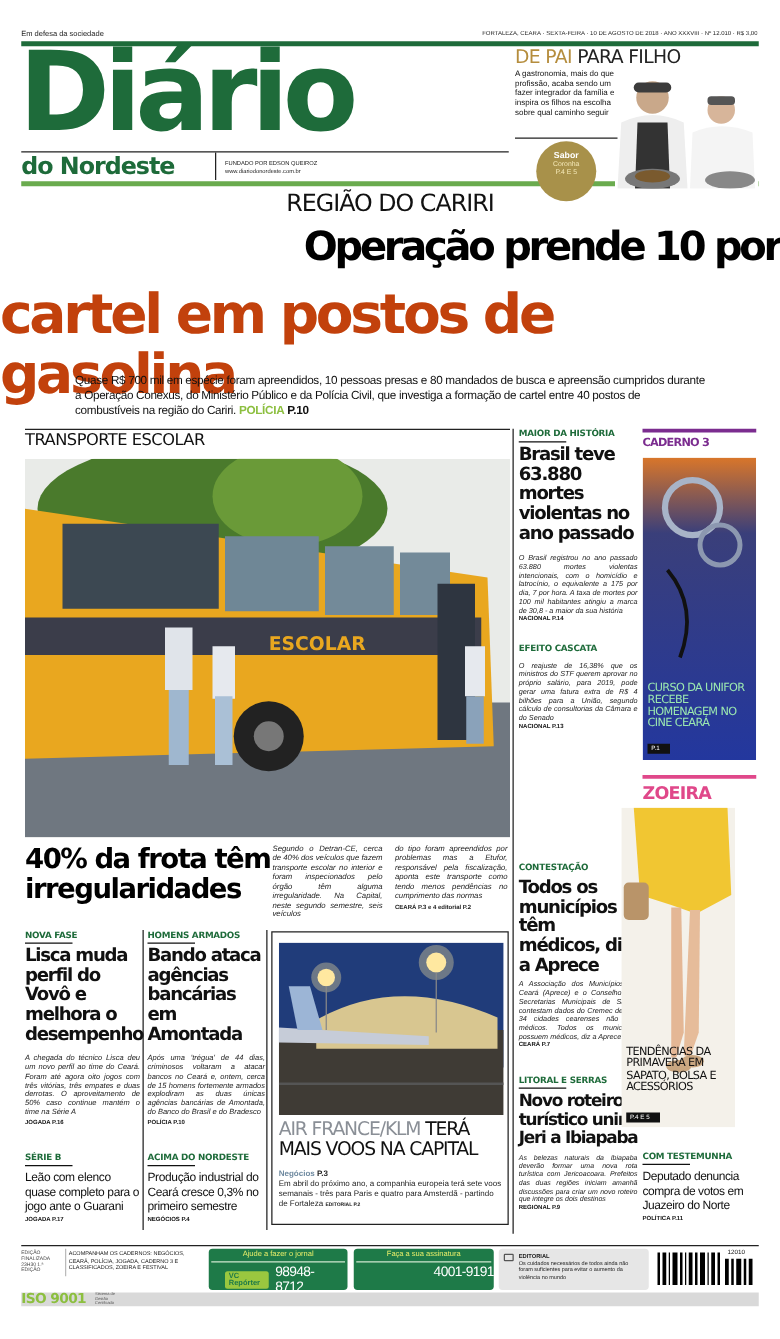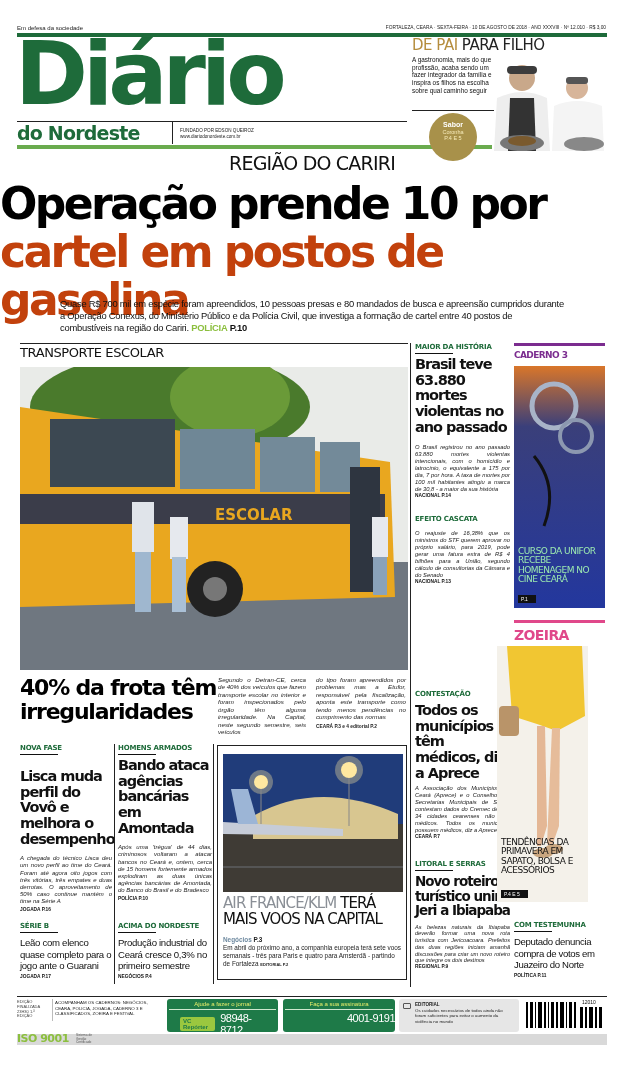--- a/index.html
+++ b/index.html
@@ -56,21 +56,21 @@
   </div>
   <div class="abs" style="left:0;top:74px;width:82px;height:1px;background:#222;"></div>
   <div class="abs" style="left:17px;top:77px;width:48px;height:48px;border-radius:50%;background:#a8914a;">
     <div style="text-align:center;margin-top:8px;color:#fff;font-weight:bold;font-size:7px;">Sabor</div>
     <div style="text-align:center;color:#f5e9b8;font-size:5.5px;margin-top:1px;">Coronha</div>
     <div style="text-align:center;color:#f5e9b8;font-size:5.5px;">P.4 E 5</div>
   </div>
 </div>
 
 <div class="abs" style="left:0;top:152px;width:624px;text-align:center;font-family:'DejaVu Sans',sans-serif;font-size:19px;letter-spacing:-0.8px;color:#111;">REGIÃO DO CARIRI</div>
-<div class="abs cond" style="left:0;top:180px;width:624px;text-align:left;font-size:44px;letter-spacing:-2.6px;color:#000;">Operação prende 10 por</div>
+<div class="abs cond" style="left:0;top:180px;width:624px;text-align:right;font-size:32px;letter-spacing:-2.6px;color:#000;">Operação prende 10 por</div>
 <div class="abs cond" style="left:0;top:228px;width:624px;text-align:left;font-size:44px;letter-spacing:-2.6px;color:#c2410c;">cartel em postos de gasolina</div>
 <div class="abs" style="left:60px;top:298px;width:504px;text-align:left;font-size:9.4px;line-height:1.3;color:#111;letter-spacing:-0.25px;">
   <span>Quase R$ 700 mil em espécie foram apreendidos, 10 pessoas presas e 80 mandados de busca e apreensão cumpridos durante a Operação Conexus, do Ministério Público e da Polícia Civil, que investiga a formação de cartel entre 40 postos de combustíveis na região do Cariri.</span>
   <b style="color:#8cbf3f;">POLÍCIA</b>
   <b>P.10</b>
 </div>
 
 <div class="hrule" style="left:20px;top:343px;width:388px;"></div>
 <div class="abs" style="left:20px;top:345px;font-family:'DejaVu Sans',sans-serif;font-size:13px;letter-spacing:-0.4px;color:#111;">TRANSPORTE ESCOLAR</div>
 <div class="photo" style="left:20px;top:367px;width:388px;height:303px;">
@@ -98,21 +98,21 @@
   </svg>
 </div>
 <div class="abs cond" style="left:20px;top:676px;width:200px;font-size:22px;letter-spacing:-1.2px;color:#000;">40% da frota têm irregularidades</div>
 <div class="abs body-small" style="left:218px;top:676px;width:88px;">Segundo o Detran-CE, cerca de 40% dos veículos que fazem transporte escolar no interior e foram inspecionados pelo órgão têm alguma irregularidade. Na Capital, neste segundo semestre, seis veículos</div>
 <div class="abs body-small" style="left:316px;top:676px;width:90px;">do tipo foram apreendidos por problemas mas a Etufor, responsável pela fiscalização, aponta este transporte como tendo menos pendências no cumprimento das normas</div>
 <div class="abs" style="left:316px;top:724px;font-size:4.8px;font-weight:bold;color:#222;">CEARÁ P.3 e 4 editorial P.2</div>
 
 <div class="abs" style="left:20px;top:744px;width:92px;">
   <div class="kicker">NOVA FASE</div>
   <div class="kicker-line"></div>
-  <div class="cond" style="font-size:14.5px;margin-top:14px;">Lisca muda perfil do Vovô e melhora o desempenho</div>
+  <div class="cond" style="font-size:14.5px;margin-top:3px;">Lisca muda perfil do Vovô e melhora o desempenho</div>
   <div class="body-small" style="margin-top:8px;font-size:6px;">A chegada do técnico Lisca deu um novo perfil ao time do Ceará. Foram até agora oito jogos com três vitórias, três empates e duas derrotas. O aproveitamento de 50% caso continue mantém o time na Série A</div>
   <div style="font-size:4.8px;font-weight:bold;margin-top:1px;">JOGADA P.16</div>
 </div>
 <div class="vrule" style="left:114px;top:744px;height:240px;"></div>
 <div class="abs" style="left:118px;top:744px;width:94px;">
   <div class="kicker">HOMENS ARMADOS</div>
   <div class="kicker-line"></div>
   <div class="cond" style="font-size:14.5px;margin-top:3px;">Bando ataca agências bancárias em Amontada</div>
   <div class="body-small" style="margin-top:8px;font-size:6px;">Após uma 'trégua' de 44 dias, criminosos voltaram a atacar bancos no Ceará e, ontem, cerca de 15 homens fortemente armados explodiram as duas únicas agências bancárias de Amontada, do Banco do Brasil e do Bradesco</div>
   <div style="font-size:4.8px;font-weight:bold;margin-top:1px;">POLÍCIA P.10</div>

